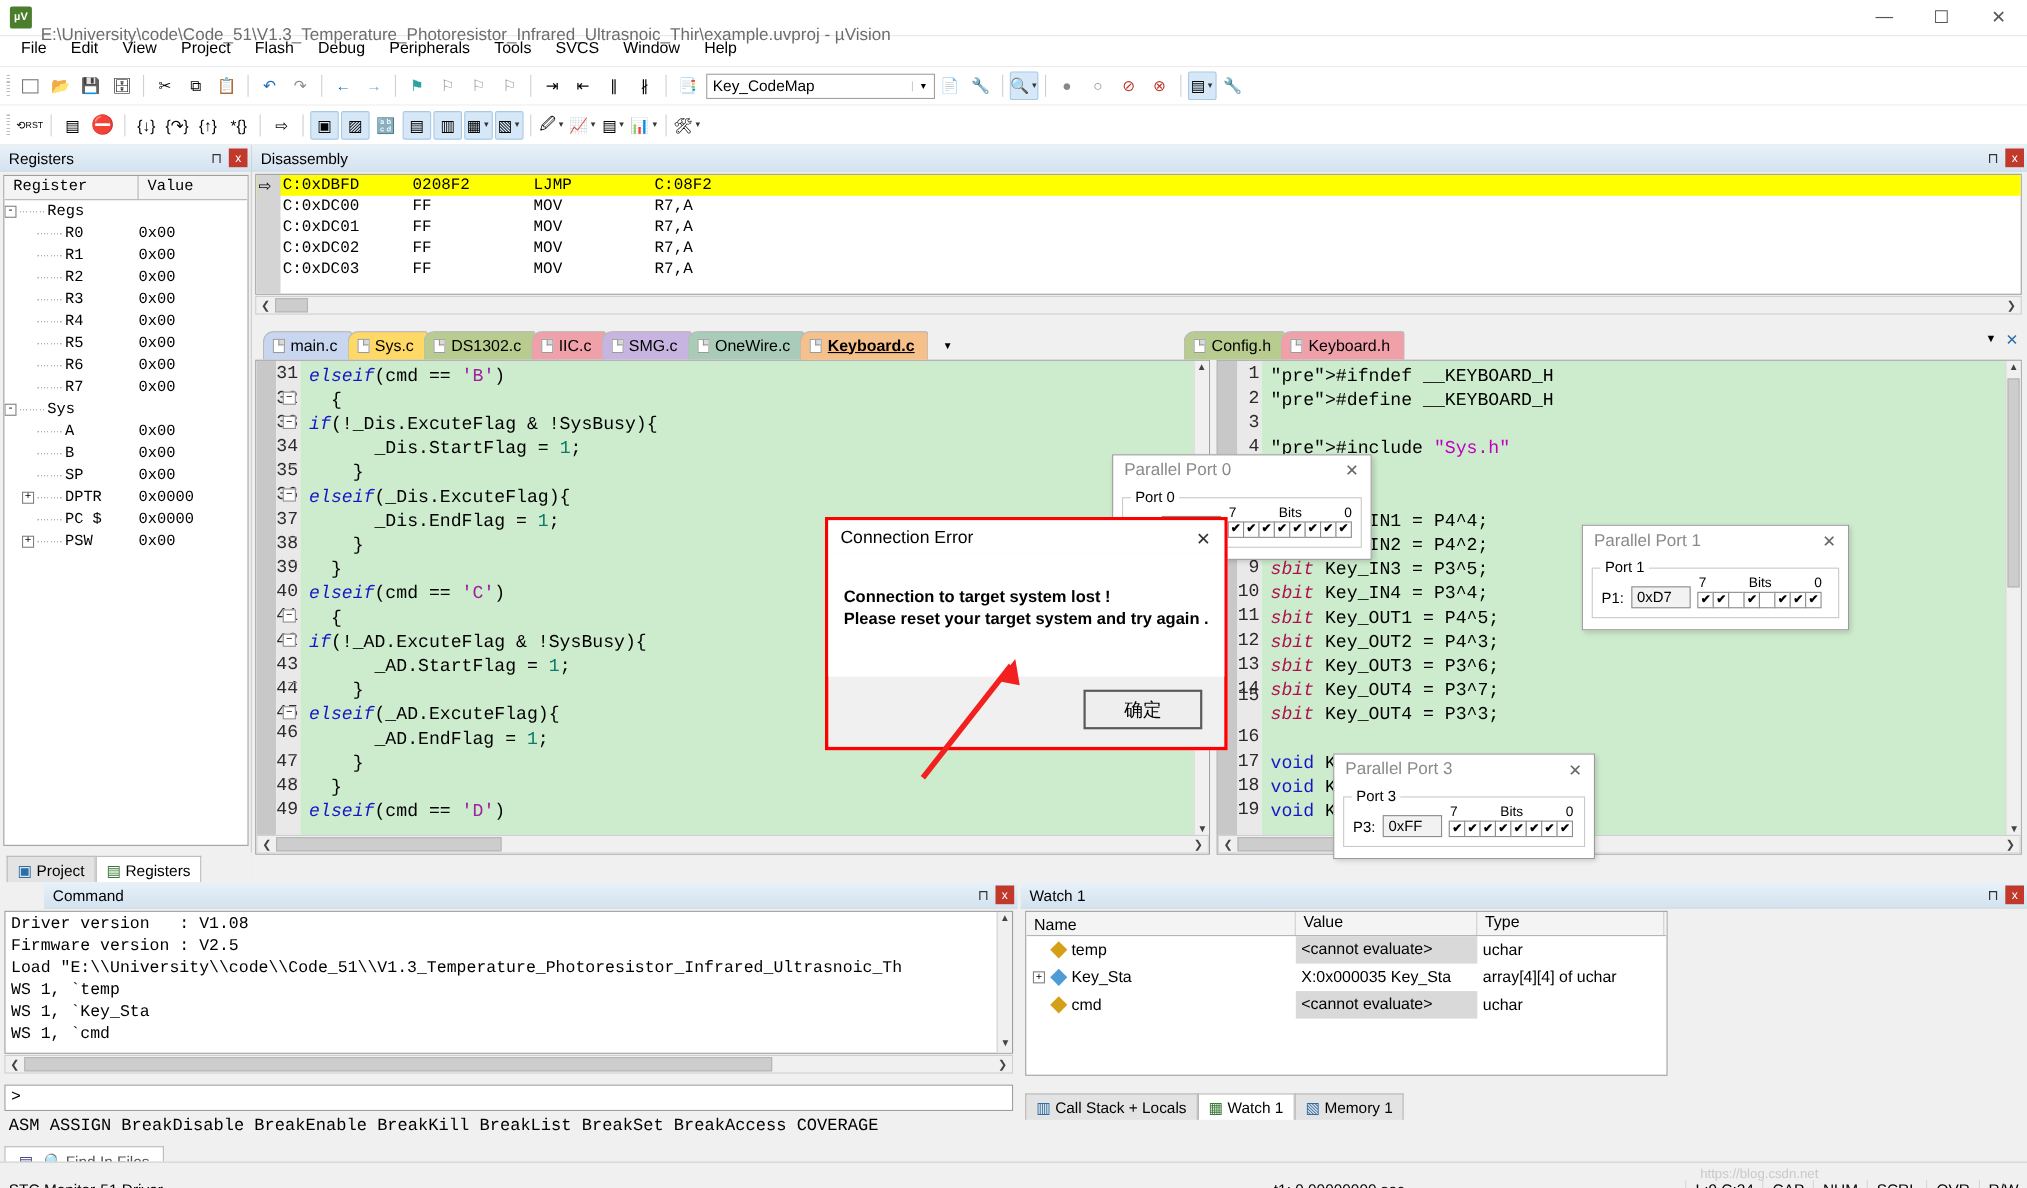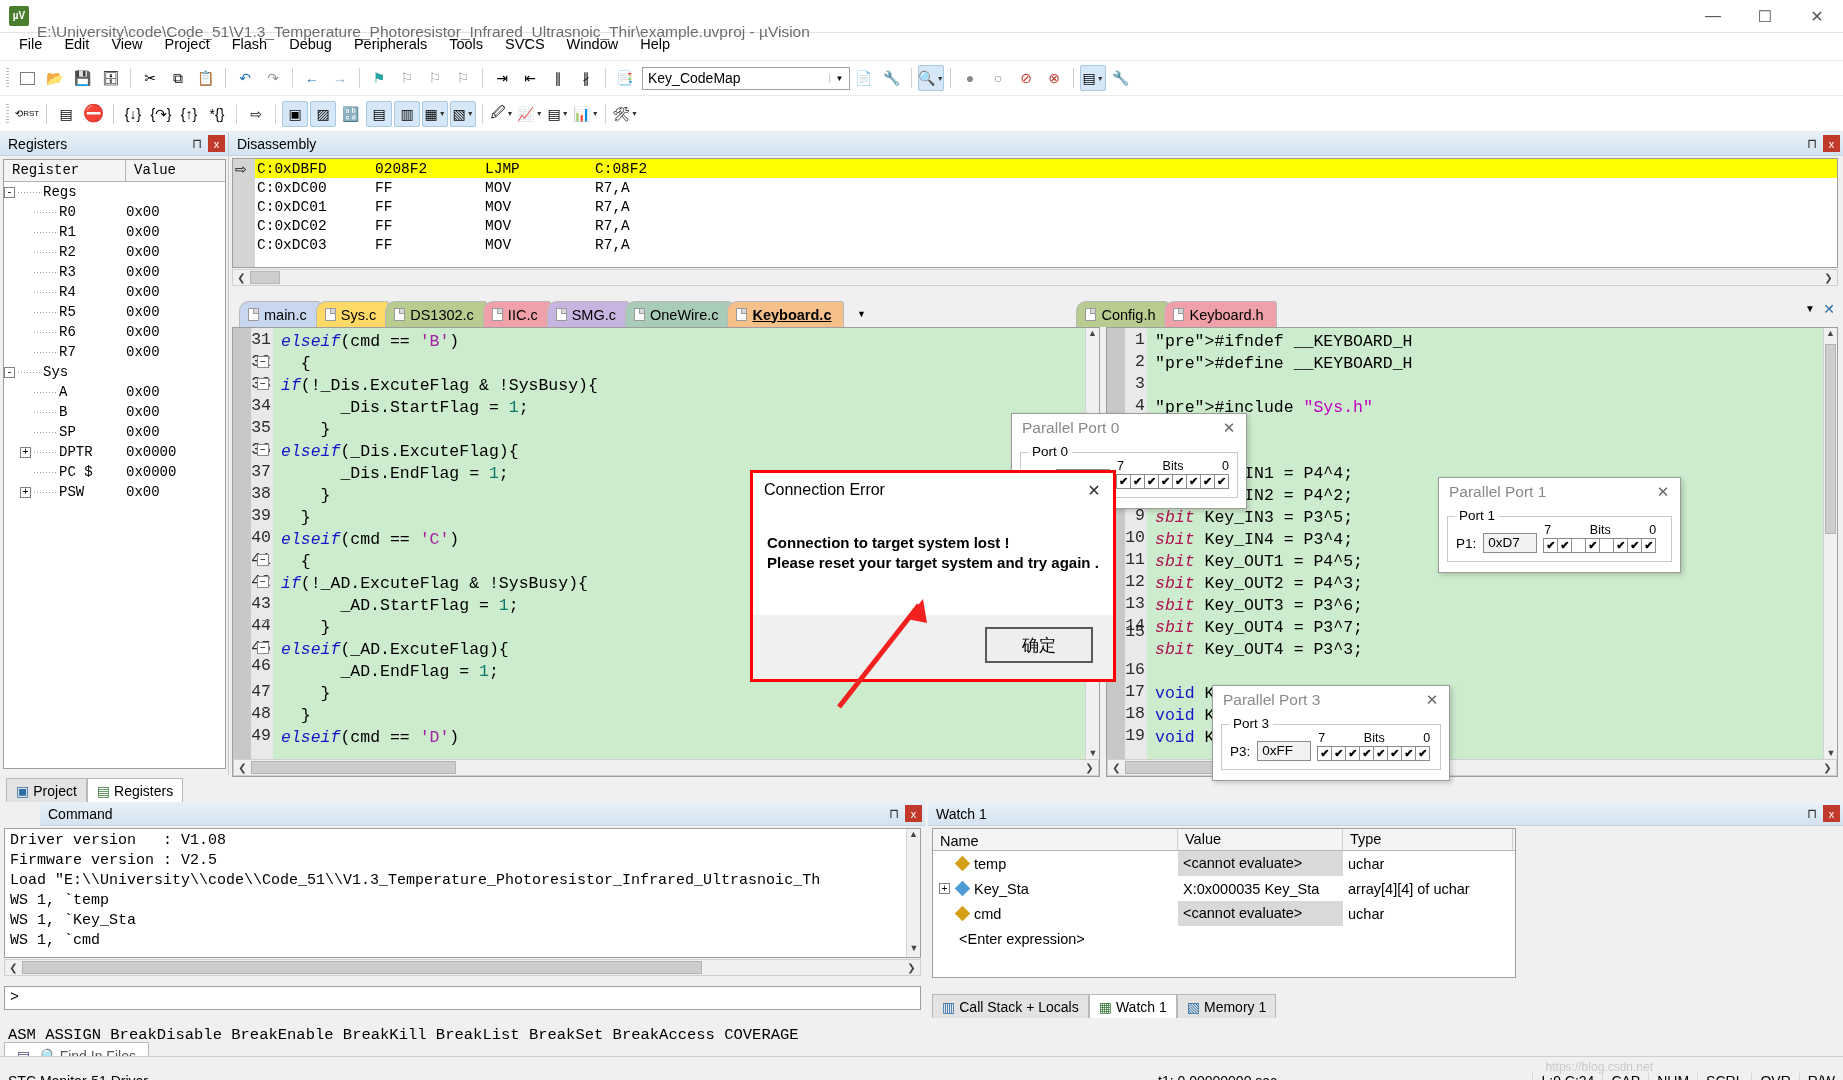--- a/index.html
+++ b/index.html
@@ -175,21 +175,21 @@
   
   #bottom { position:absolute; left:0; top:802px; width:1843px; height:254px; background:#f0f0f0; }
   #cmd-pane { position:absolute; left:0; top:0; width:925px; height:220px;padding-left:40px; }
   #cmd-out { position:absolute; left:4px; top:26px; width:917px; height:130px;
              background:#fff; border:1px solid #9e9e9e; overflow:hidden; }
   .cmd-line { font-family:"Liberation Mono", monospace; font-size:15px; height:20px;
               padding-left:5px; white-space:pre; }
   #cmd-input { position:absolute; left:4px; top:184px; width:917px; height:24px;
                background:#fff; border:1px solid #9e9e9e; font-family:"Liberation Mono",monospace;
                font-size:15px; padding-left:5px; line-height:22px; }
-  #cmd-keywords { position:absolute; left:4px; top:224px; width:917px; height:24px;
+  #cmd-keywords { position:absolute; left:4px; top:212px; width:917px; height:24px;
                   font-family:"Liberation Mono", monospace; font-size:15.5px; padding-left:4px; }
   #findtab { position:absolute; left:4px; top:240px; height:27px; display:flex;
              align-items:center; gap:6px; padding:0 12px; background:#fff;
              border:1px solid #b8b8b8; border-bottom:none; font-size:14px; color:#555; }
 
   #watch-pane { position:absolute; left:928px; top:0; width:915px; height:254px; }
   #watch-grid { position:absolute; left:4px; top:26px; width:584px; height:150px;
                 background:#fff; border:1px solid #9e9e9e; overflow:hidden; }
   .wt-hdr { display:flex; height:22px; background:#f4f4f4; border-bottom:1px solid #b5b5b5;
             font-size:14.5px; }
@@ -901,28 +901,20 @@
           </div>
           <div class="wt-row">
             <div class="wt-c1">
               <span style="width: 20px;"></span>
               <span class="wdiamond"></span>
               <span>cmd</span>
             </div>
             <div class="wt-c2 gray">&lt;cannot evaluate&gt;</div>
             <div class="wt-c3">uchar</div>
           </div>
-          <div class="wt-row">
-            <div class="wt-c1">
-              <span style="width: 26px;"></span>
-              <span>&lt;Enter expression&gt;</span>
-            </div>
-            <div class="wt-c2"></div>
-            <div class="wt-c3"></div>
-          </div>
         </div>
     </div>
     <div id="watch-tabs">
       <div class="btab">
         <span style="color:#2d6ea8;">▥</span>
         <span>Call Stack + Locals</span>
       </div>
       <div class="btab active">
         <span style="color:#3a7a3a;">▦</span>
         <span>Watch 1</span>

